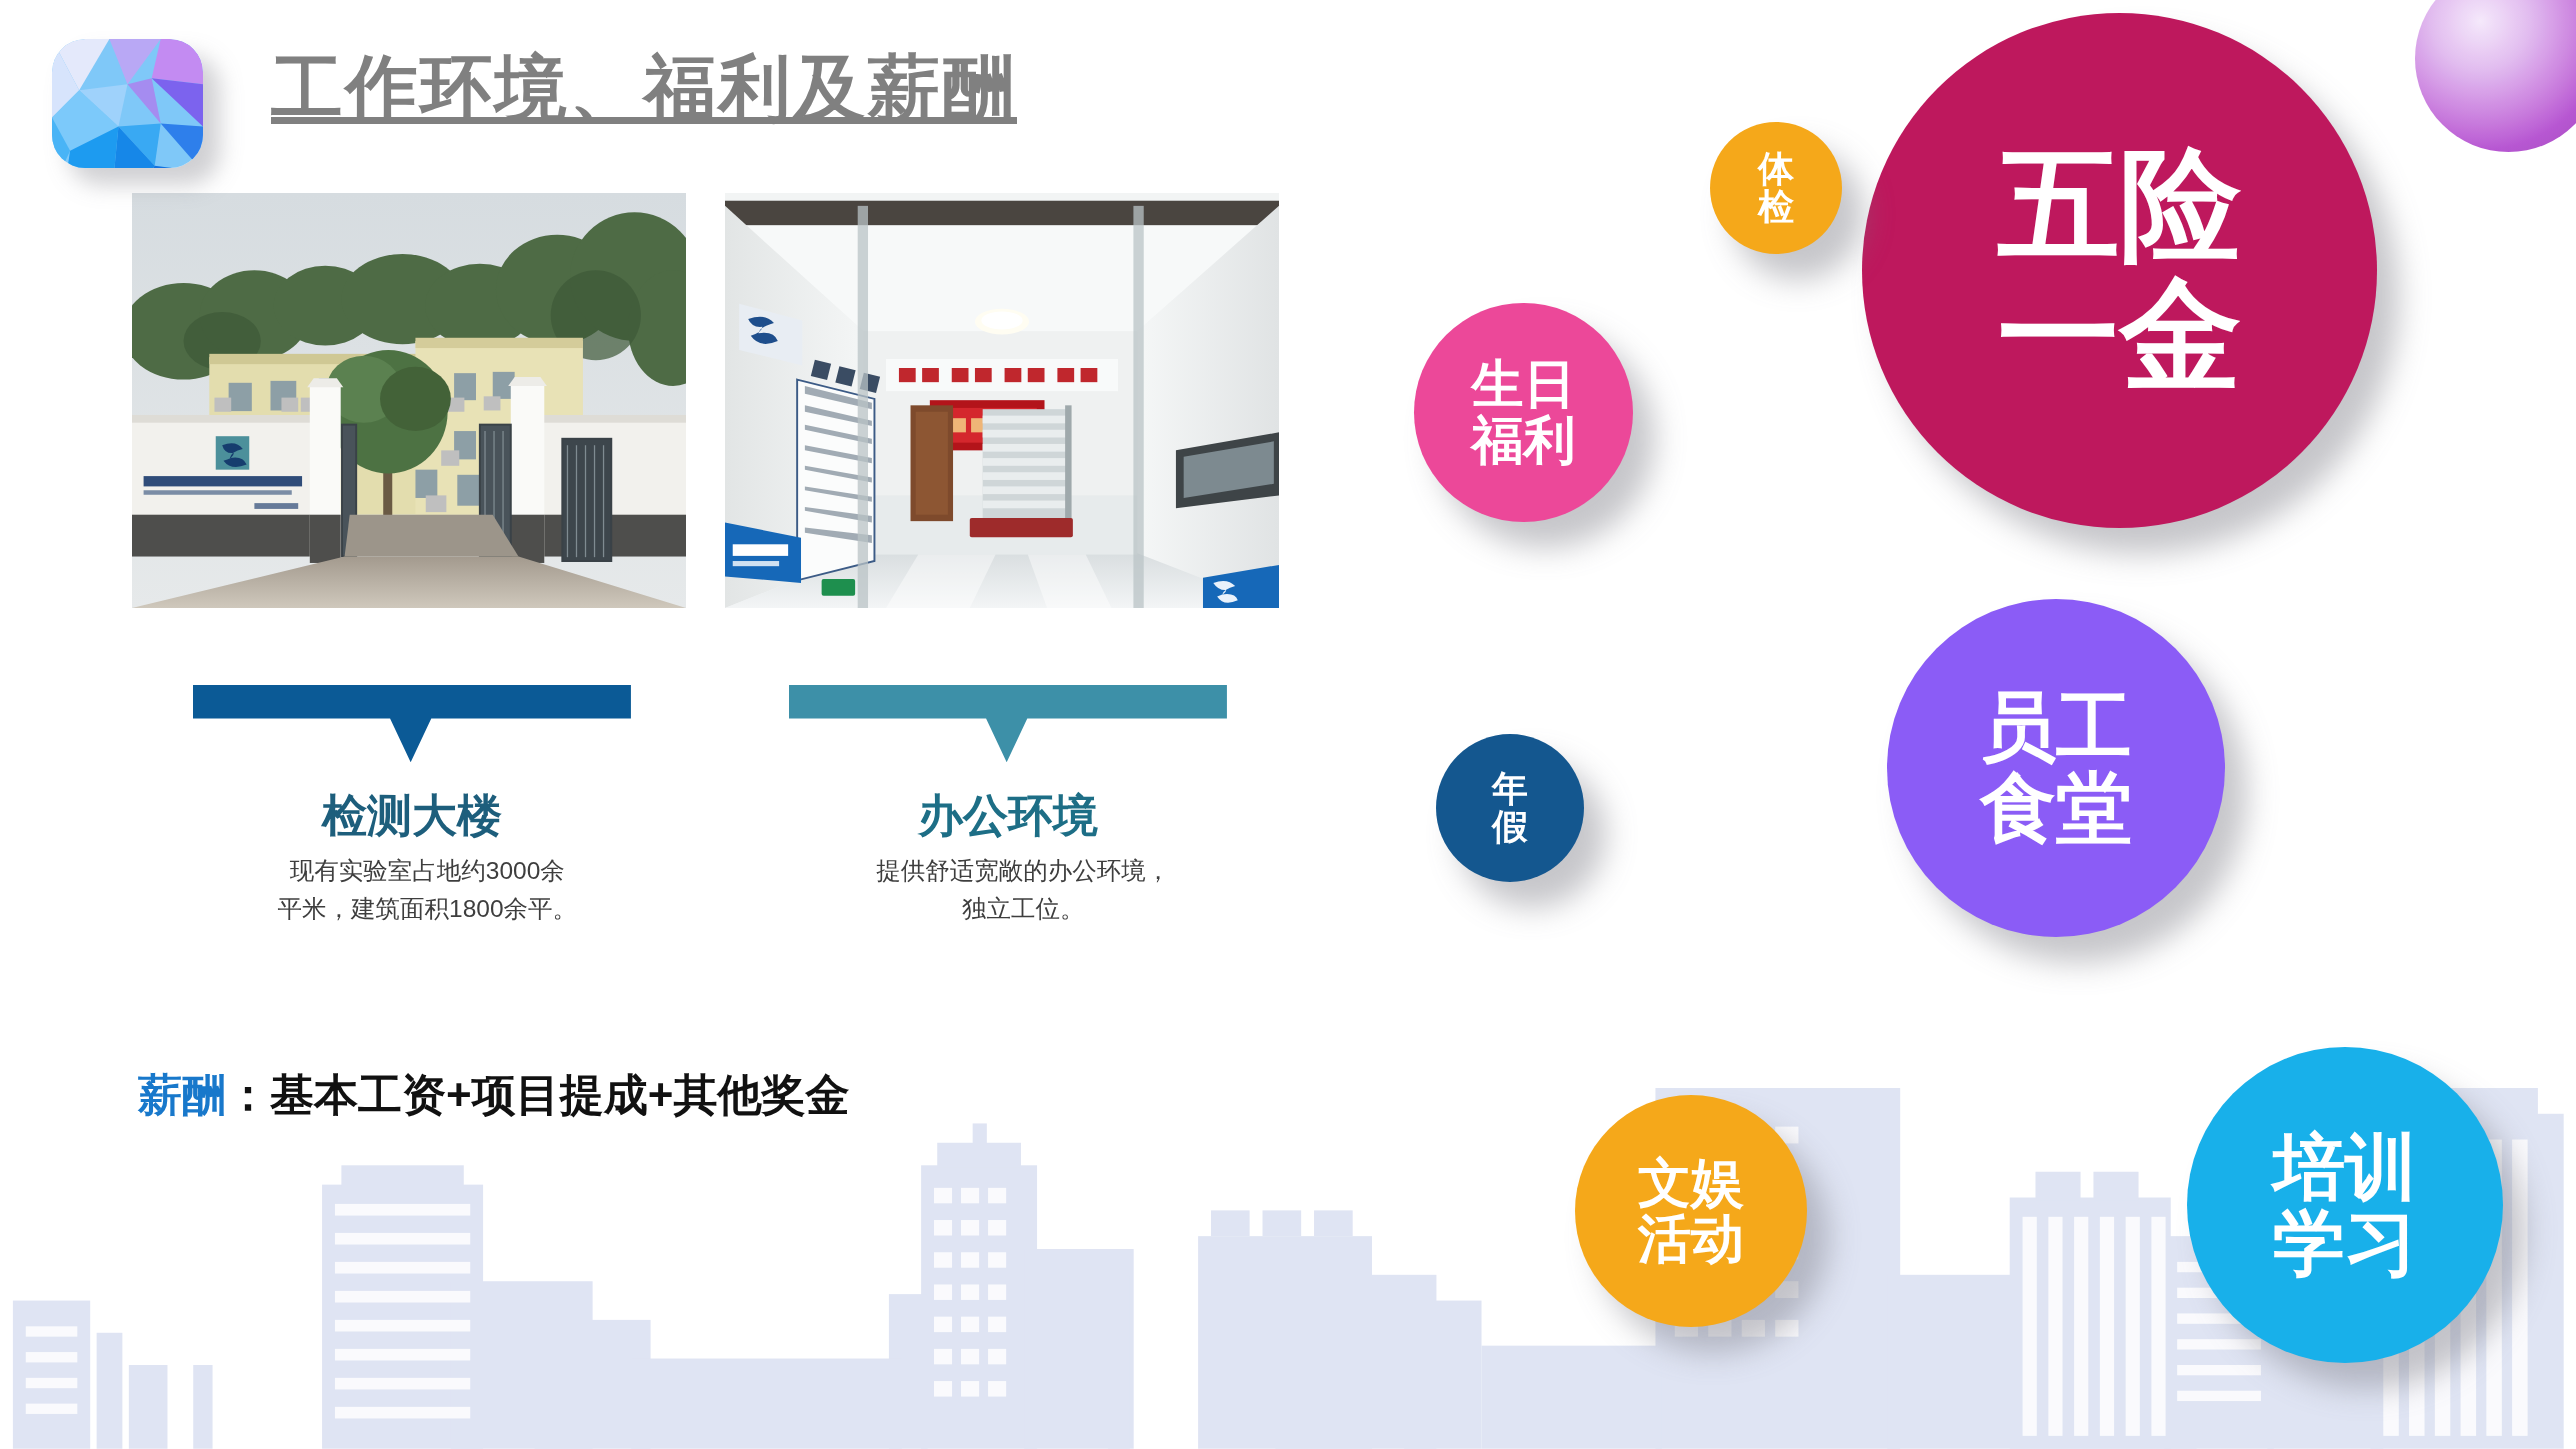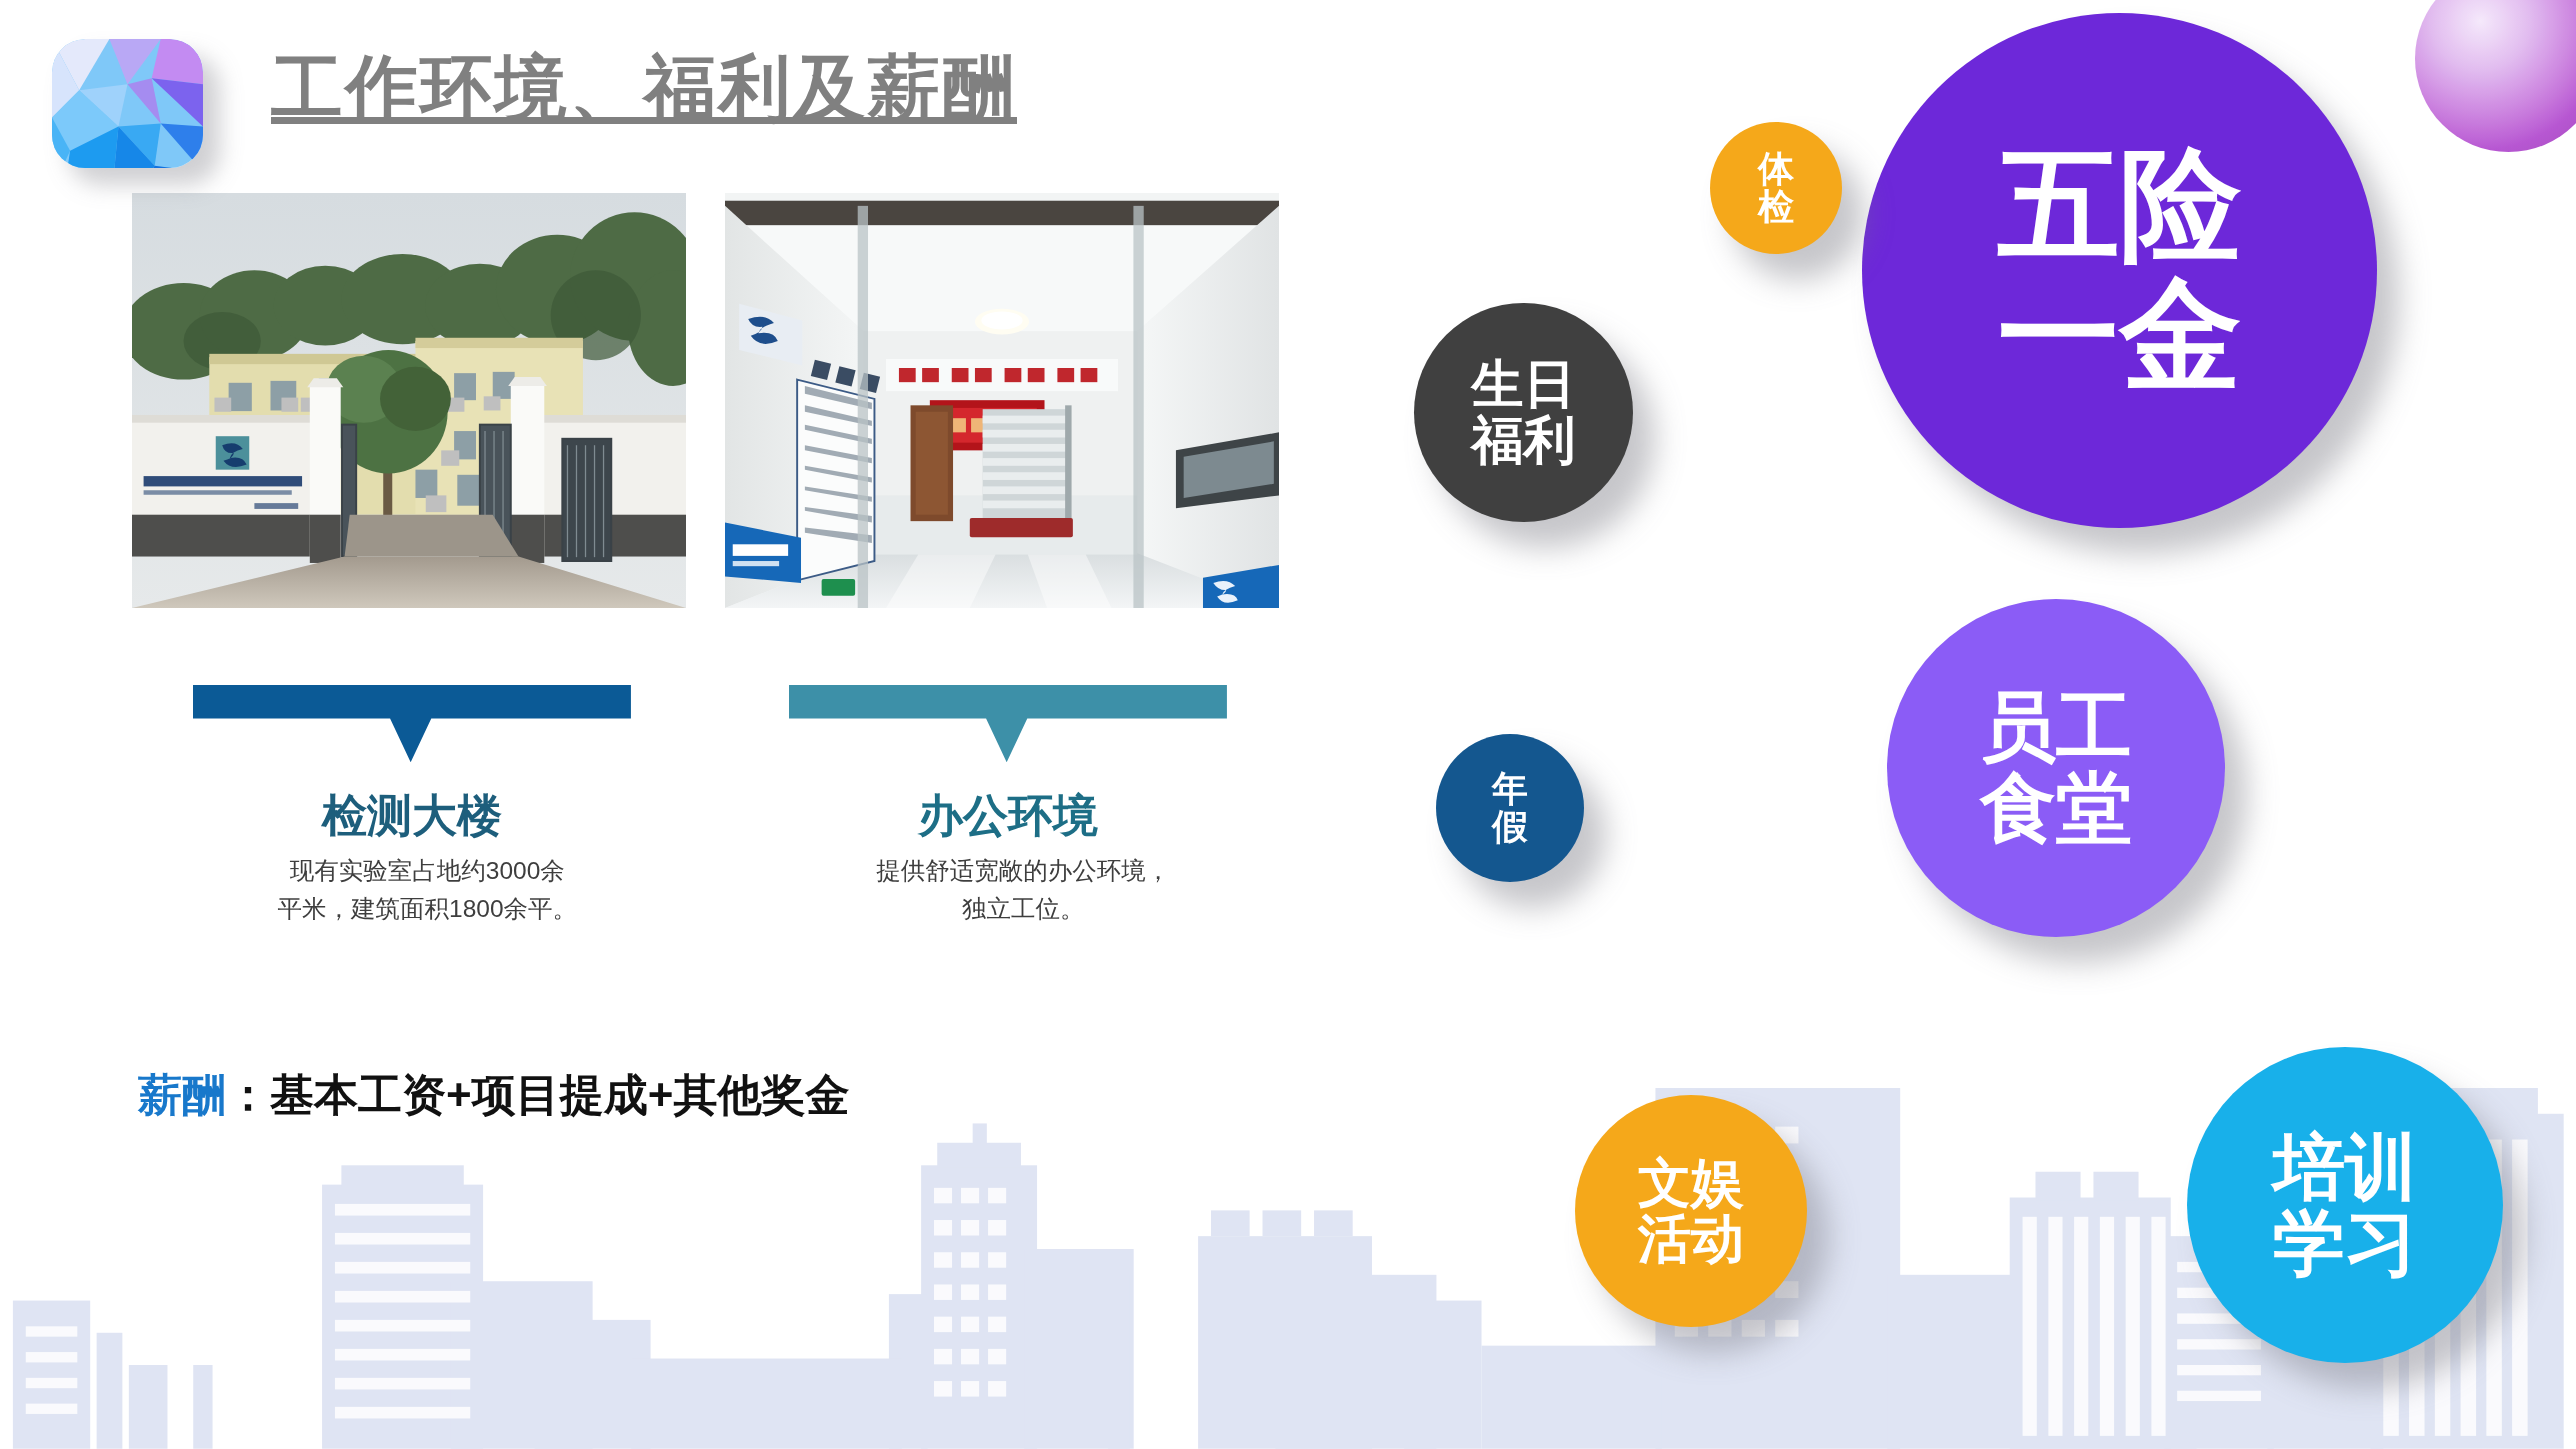--- a/index.html
+++ b/index.html
@@ -51,23 +51,23 @@
       background:radial-gradient(circle at 35% 30%,#f5e8fb 0%,#e0b8ef 28%,#c879dd 55%,#b44fd0 72%,#9b3bb8 100%);
       filter:blur(0.6px);opacity:.95;}
 
   
   .bubble{position:absolute;border-radius:50%;z-index:4;
       display:flex;align-items:center;justify-content:center;
       color:#fff;font-weight:bold;text-align:center;line-height:1.06;
       box-shadow:22px 26px 30px rgba(120,120,128,.42);}
   .bubble span{display:block;}
 
-  #bub-wuxian   {left:1862px;top:13px;   width:515px;height:515px;  font-size:122px;background:#6d28d9;z-index:5;}
+  #bub-wuxian   {left:1862px;top:13px;   width:515px;height:515px;  font-size:122px;background:#be185d;z-index:5;}
   #bub-tijian   {left:1710px;top:122px;  width:132px;height:132px;  font-size:36px; background:#F5A81A;z-index:6;}
-  #bub-shengri  {left:1414px;top:303px;  width:219px;height:219px;  font-size:52px; background:#404040;}
+  #bub-shengri  {left:1414px;top:303px;  width:219px;height:219px;  font-size:52px; background:#ec4899;}
   #bub-yuangong {left:1887px;top:599px;  width:338px;height:338px;  font-size:76px;background:#8b5cf6;}
   #bub-nianjia  {left:1436px;top:734px; width:148px;height:148px;  font-size:36px; background:#14578F;}
   #bub-wenyu    {left:1575px;top:1095px; width:232px;height:232px;  font-size:53px; background:#F5A81A;}
   #bub-peixun   {left:2187px;top:1047px; width:316px;height:316px;  font-size:72px;background:#18B0EA;}
 </style>
 </head>
 <body>
 
 <div class="deco-ball"></div>
 

